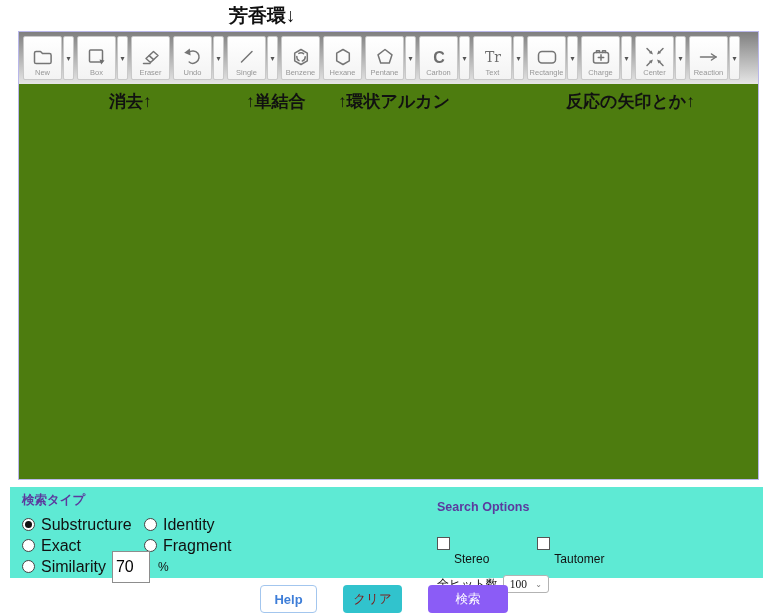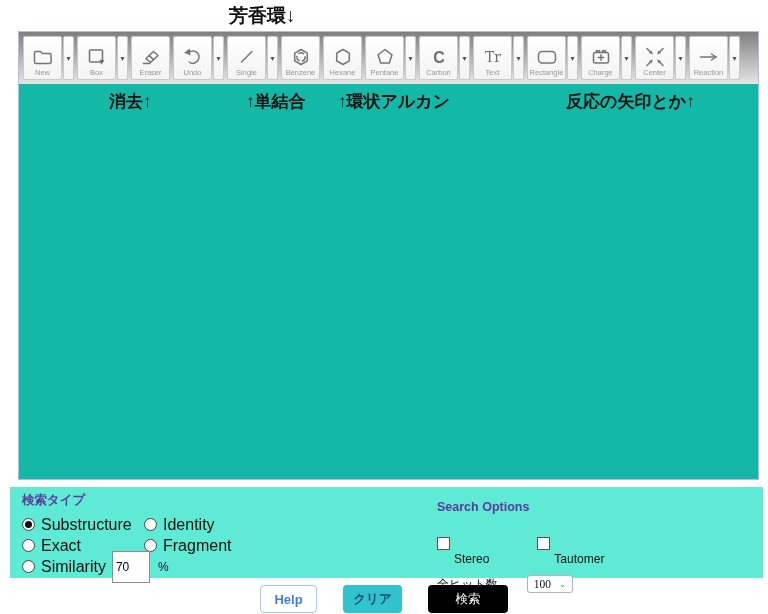--- a/index.html
+++ b/index.html
@@ -25,62 +25,62 @@
   .tbgroup { display:flex; gap:1px; height:44px; }
   .tbbtn { width:39px; height:44px; background:linear-gradient(180deg,#ffffff 0%,#f3f3f3 100%);
     border:1px solid #c9c9c9; border-radius:2px; display:flex; flex-direction:column;
     align-items:center; justify-content:flex-end; padding-bottom:2px; cursor:pointer; }
   .tbicon { width:24px; height:22px; display:flex; align-items:center; justify-content:center; }
   .tbicon svg { display:block; }
   .tblabel { font-size:7.5px; color:#979797; line-height:9px; white-space:nowrap; }
   .tbarrow { width:11px; height:44px; background:linear-gradient(180deg,#ffffff 0%,#f3f3f3 100%);
     border:1px solid #c9c9c9; border-radius:2px; display:flex; align-items:center;
     justify-content:center; font-size:8px; color:#555; cursor:pointer; }
-  .canvas { flex:1; background:#14b8a6; position:relative; }
+  .canvas { flex:1; background:#4d7c0f; position:relative; }
 
   
   .options-panel { position:absolute; left:10px; top:487px; width:753px; height:91px;
     background:#5eead4; }
   .opt-heading { font-size:12.5px; font-weight:bold; color:#5c3a9e; }
   .search-type { position:absolute; left:12px; top:5px; }
   .radio-grid { margin-top:5px; display:grid; grid-template-columns:122px auto;
     grid-auto-rows:21px; align-items:center; }
   .opt-row { display:flex; align-items:center; gap:6px; cursor:pointer; }
   .radio { width:13px; height:13px; border:1.5px solid #444; border-radius:50%;
     background:#fff; display:flex; align-items:center; justify-content:center; flex:0 0 13px; }
   .radio .dot { width:7px; height:7px; border-radius:50%; background:#111; display:none; }
   .radio.sel .dot { display:block; }
   .opt-label { font-size:16px; color:#111; }
   .sim-input { width:38px; height:17px; border:1px solid #8d8d8d; background:#fff;
-    font-size:12px; padding:15px 3px; font-family:"Liberation Sans",sans-serif; }
+    font-size:16px; padding:15px 3px; font-family:"Liberation Sans",sans-serif; }
   .sim-suffix { font-size:12px; color:#111; margin-left:2px; }
 
   .search-options { position:absolute; left:427px; top:13px; }
   .check-row { display:flex; align-items:center; margin-top:6px; }
   .checkbox { width:13px; height:13px; border:1.5px solid #555; background:#fff;
     flex:0 0 13px; cursor:pointer; }
   .check-label { font-size:12px; color:#111; margin-left:4px;margin-top:32px; }
   .check-gap { width:48px; }
   .hits-row { display:flex; align-items:flex-end; margin-top:9px;font-family:Liberation Serif, serif; }
   .hits-label { font-size:12px; color:#111; margin-right:5px; }
   .hits-select { width:46px; height:18px; background:#fff; border:1px solid #b3b3b3;
     border-radius:3px; display:flex; align-items:center; justify-content:space-between;
-    padding:0 6px; cursor:pointer;margin-left:24px; }
+    padding:0 6px; cursor:pointer; }
   .hits-value { font-size:11.5px; color:#111; }
   .hits-chevron { font-size:8px; color:#777; }
 
   
   .footer { position:absolute; left:0; top:585px; width:768px; display:flex;
     justify-content:center; align-items:center; gap:26px; }
   .btn { height:28px; border-radius:4px; font-size:12.5px; display:flex;
     align-items:center; justify-content:center; cursor:pointer; }
   .btn-help { width:57px; background:#fff; border:1px solid #a3c6ee; color:#3e7ed8;
     font-weight:bold; font-size:13px; }
-  .btn-clear { width:59px; background:#31c3cd; color:#0c4a6e; border:none;font-weight:bold; }
-  .btn-search { width:80px; background:#000000; color:#fff; border:none; }
+  .btn-clear { width:59px; background:#31c3cd; color:#7f1d1d; border:none; }
+  .btn-search { width:80px; background:#8b5cf6; color:#fff; border:none; }
 </style>
 </head>
 <body>
 
 <div class="page">
 
   <div class="note note-top">芳香環↓</div>
 
   <div class="editor">
     <div class="toolbar">

